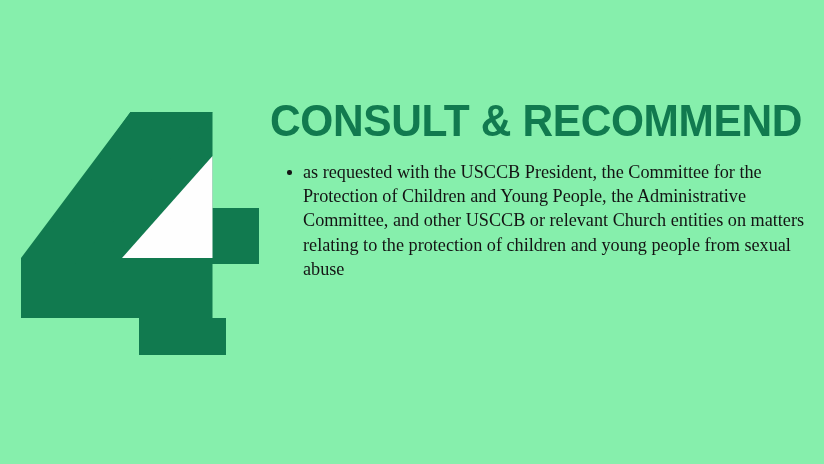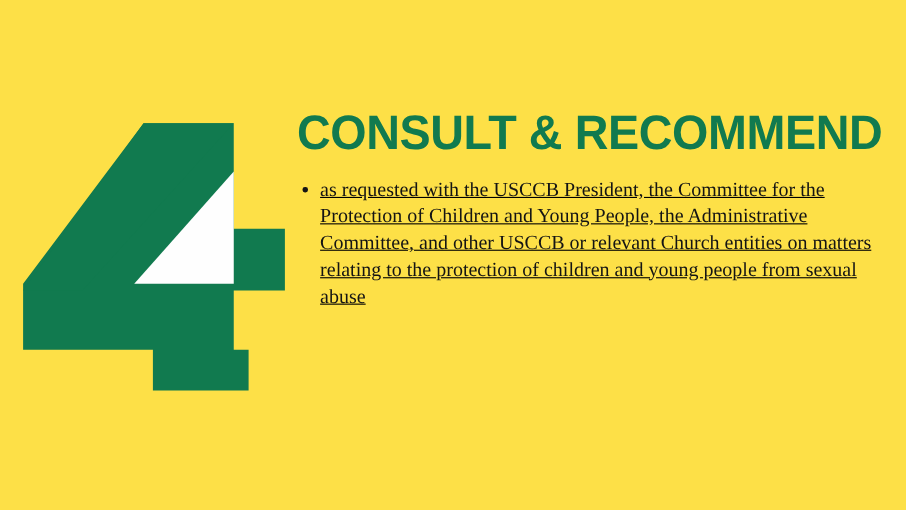--- a/index.html
+++ b/index.html
@@ -11,21 +11,21 @@
     width: 824px;
     height: 464px;
     background: #fefefe;
     font-family: "Liberation Sans", sans-serif;
     overflow: hidden;
   }
   .slide {
     position: relative;
     width: 824px;
     height: 464px;
-    background: #fde047;
+    background: #86efac;
   }
 
   
   .numeral-wrap {
     position: absolute;
     left: 0px;
     top: 96px;
     width: 270px;
     height: 280px;
   }
@@ -50,24 +50,23 @@
     letter-spacing: -0.4px;
     color: #117a4f;
     margin: 0;
     white-space: nowrap;
     transform: scaleX(0.965);
     transform-origin: left center;
   }
 
   .bullet-list {
     list-style: none;
-    margin: 0;
+    margin: 12px;
     padding: 0;
     margin-top: 16px;
-    text-decoration: underline;
   }
   .bullet-item {
     position: relative;
     font-family: "Liberation Serif", serif;
     font-size: 18.2px;
     line-height: 24.2px;
     color: #141414;
     padding-left: 21px;
     margin: 0;
   }

